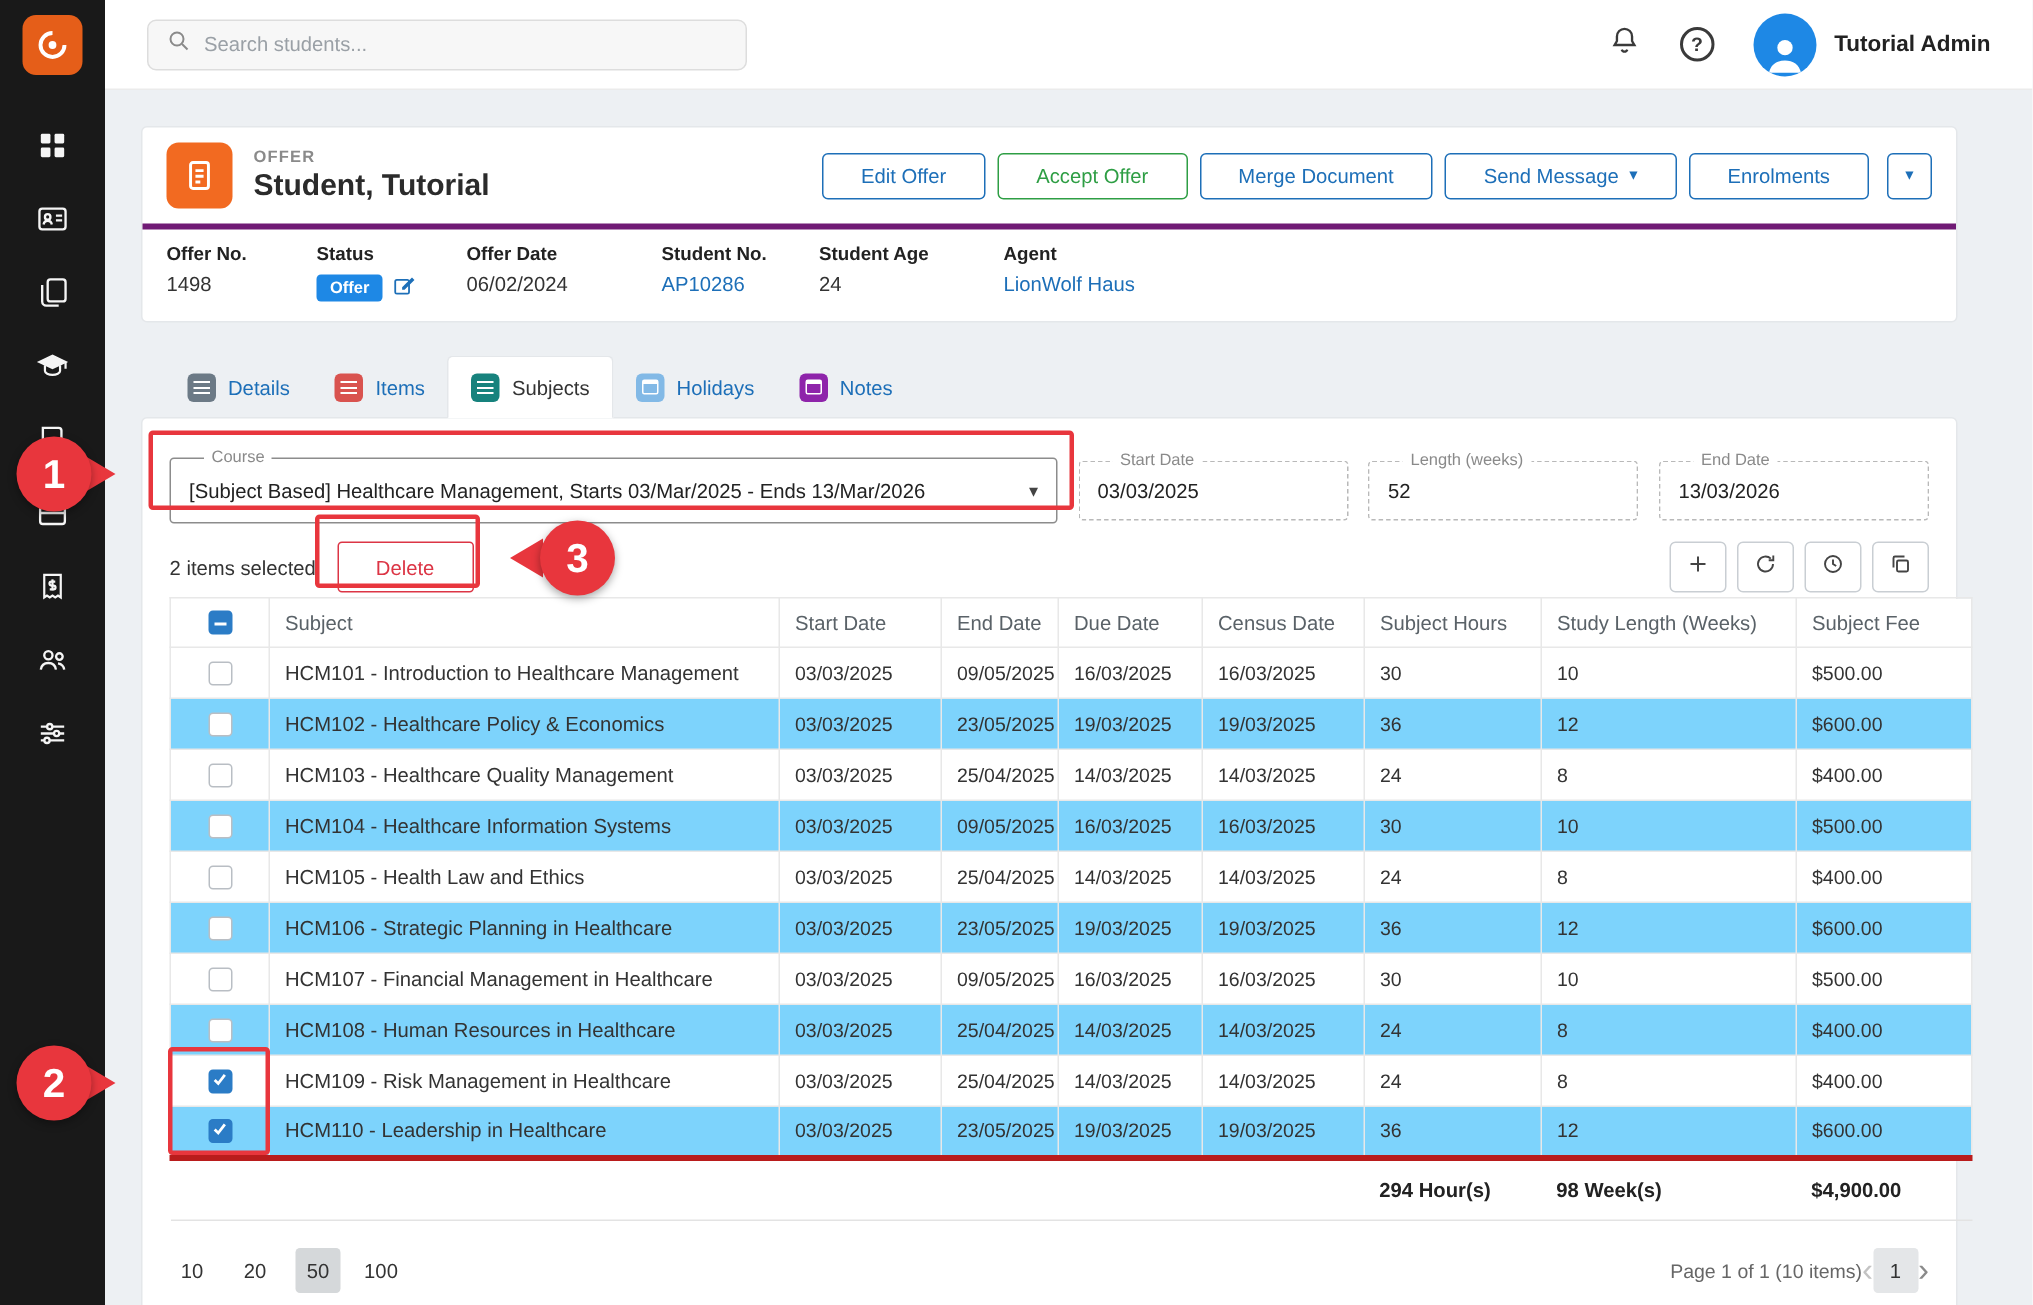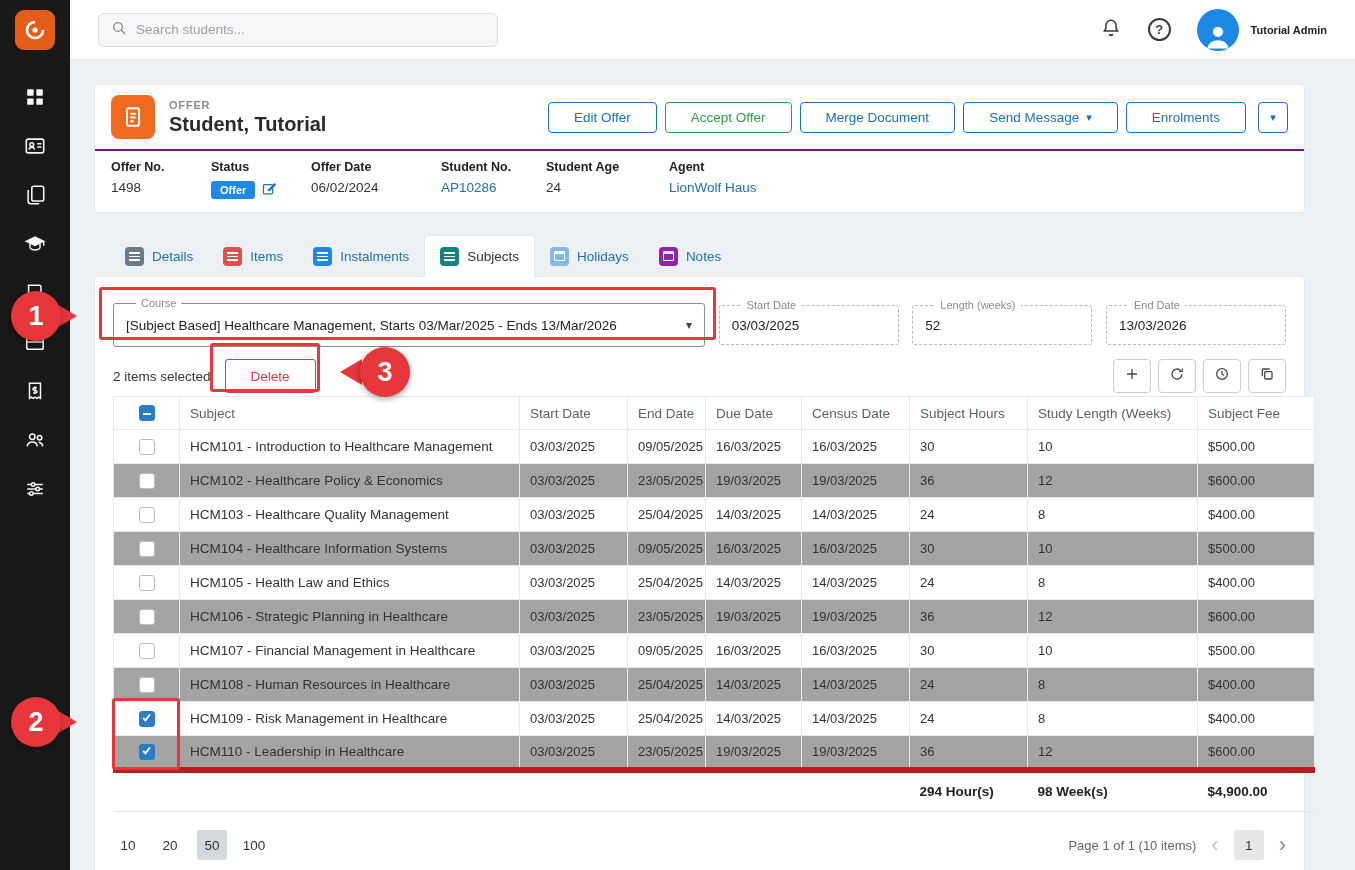--- a/index.html
+++ b/index.html
@@ -16,37 +16,37 @@
 
   
   .topbar{position:absolute;left:70px;top:0;width:1285px;height:60px;background:#fff;border-bottom:1px solid #ebebeb;display:flex;align-items:center;padding:0 28px;z-index:4}
   .search{width:400px;height:34px;background:#f7f7f7;border:1px solid #ddd;border-radius:6px;display:flex;align-items:center;padding:0 12px;gap:9px}
   .search input{border:none;background:transparent;outline:none;font-size:13.5px;color:#333;width:100%}
   .search input::placeholder{color:#9aa0a6}
   .top-right{margin-left:auto;display:flex;align-items:center;gap:26px}
   .help-circ{width:23px;height:23px;border:2px solid #3a3a3a;border-radius:50%;display:flex;align-items:center;justify-content:center;font-size:13px;font-weight:bold;color:#3a3a3a;cursor:pointer}
   .user{display:flex;align-items:center;gap:12px;cursor:pointer}
   .avatar{width:42px;height:42px;border-radius:50%;background:#1e88e5;display:flex;align-items:flex-end;justify-content:center;overflow:hidden}
-  .user-name{font-size:11px;font-weight:bold;color:#222}
+  .user-name{font-size:15px;font-weight:bold;color:#222}
 
   
   .content{position:absolute;left:70px;top:60px;width:1259px;height:810px;padding:24px 24px 0}
 
   .offer-card{background:#fff;border:1px solid #e4e7ea;border-radius:4px}
   .offer-head{display:flex;align-items:center;padding:10px 16px;height:64px}
   .offer-icon{width:44px;height:44px;border-radius:8px;background:#f26a21;display:flex;align-items:center;justify-content:center;margin-right:14px;flex:0 0 44px}
   .offer-kicker{font-size:11px;color:#8a8a8a;letter-spacing:.8px;font-weight:bold;margin-bottom:2px}
   .offer-title{font-size:20px;font-weight:bold;color:#2b2b2b}
   .offer-actions{margin-left:auto;display:flex;gap:8px;align-items:center}
   .btn{height:31px;padding:0 25px;border-radius:4px;background:#fff;font-size:13.5px;display:flex;align-items:center;gap:7px;cursor:pointer;white-space:nowrap}
   .btn-blue{border:1px solid #1d6fb8;color:#1d6fb8}
   .btn-green{border:1px solid #2e9e44;color:#2e9e44}
   .btn-caret{width:30px;justify-content:center;padding:0;margin-left:4px}
   .caret{font-size:11px;line-height:1}
-  .offer-info{display:flex;padding:9px 16px 12px;border-top:2px solid #701a75}
+  .offer-info{display:flex;padding:9px 16px 12px;border-top:4px solid #701a75}
   .info-field{flex:0 0 auto}
   .w1{width:100px}.w2{width:100px}.w3{width:130px}.w4{width:105px}.w5{width:123px}
   .info-label{font-size:12.5px;font-weight:bold;color:#222;margin-bottom:6px}
   .info-value{font-size:13.5px;color:#333;display:flex;align-items:center;gap:6px}
   .link{color:#1d6fb8;cursor:pointer}
   .badge{display:inline-block;background:#1e88e5;color:#fff;font-size:11px;font-weight:bold;padding:3px 9px;border-radius:3px}
 
   
   .tabs{display:flex;margin-top:22px;padding-left:16px;height:42px;position:relative;z-index:2;margin-bottom:-1px;align-items:stretch}
   .tab{display:flex;align-items:center;gap:8px;padding:0 15px;font-size:13.5px;color:#1d6fb8;cursor:pointer}
@@ -70,35 +70,35 @@
   .toolbar{display:flex;align-items:center;margin-top:10px;height:38px}
   .sel-text{font-size:13.5px;color:#333}
   .btn-delete{margin-left:14px;border:1px solid #dc3545;color:#dc3545;background:#fff;height:34px;padding:0 25px;border-radius:3px;font-size:13.5px;cursor:pointer;font-family:inherit}
   .tool-icons{margin-left:auto;display:flex;gap:7px}
   .icon-btn{width:38px;height:34px;border:1px solid #c9ced3;border-radius:4px;background:#fff;display:flex;align-items:center;justify-content:center;color:#444;cursor:pointer}
 
   
   .tbl{width:100%;border-collapse:collapse;margin-top:1px;table-layout:fixed}
   .tbl thead th{height:33px;font-size:13.5px;color:#5a6268;font-weight:normal;text-align:left;padding:0 10px;border:1px solid #e8e8e8;background:#fff;overflow:hidden;white-space:nowrap}
   .tbl tbody td{height:34px;font-size:13px;color:#333;padding:0 10px;border:1px solid #e8e8e8;background:#fff;overflow:hidden;white-space:nowrap}
-  .tbl tbody tr.alt td{background:#a3a3a3}
+  .tbl tbody tr.alt td{background:#7dd3fc}
   .tbl .c-chk{text-align:center;padding:0}
   .tbl .c-sub{font-size:13.5px}
   .chk{display:inline-block;width:16px;height:16px;border:1px solid #b9bec4;border-radius:3px;background:#fff;vertical-align:middle;line-height:14px;text-align:center}
   .chk.checked{background:#2b7cc6;border-color:#2b7cc6}
   .chk.ind{background:#2b7cc6;border-color:#2b7cc6;position:relative}
   .chk.ind::after{content:"";position:absolute;left:3px;right:3px;top:6.5px;height:2px;background:#fff}
-  .tbl tfoot td{height:42px;font-size:13.5px;font-weight:bold;color:#222;padding:0 10px;border-top:6px solid #b91c1c;border-bottom:1px solid #e3e3e3;white-space:nowrap}
+  .tbl tfoot td{height:42px;font-size:13.5px;font-weight:bold;color:#222;padding:0 10px;border-top:4px solid #b91c1c;border-bottom:1px solid #e3e3e3;white-space:nowrap}
 
   
   .pager{display:flex;align-items:center;margin-top:18px}
   .psizes{display:flex;gap:12px}
   .psize{width:30px;height:30px;display:flex;align-items:center;justify-content:center;font-size:13.5px;color:#333;border-radius:3px;cursor:pointer}
   .psize.active{background:#d5d8da}
-  .pager-right{margin-left:auto;display:flex;align-items:center;gap:15px}
+  .pager-right{margin-left:auto;display:flex;align-items:center;}
   .pinfo{font-size:13px;color:#666}
   .chev{font-size:22px;line-height:1;cursor:pointer}
   .chev.prev{color:#c3c3c3}
   .chev.next{color:#8a8a8a}
   .pnum{width:30px;height:30px;background:#e4e6e8;display:flex;align-items:center;justify-content:center;font-size:13.5px;color:#333;border-radius:3px;cursor:pointer}
 
   
   .hl{position:absolute;border:3px solid #e8363d;border-radius:3px;z-index:40;pointer-events:none}
   .hl-course{left:99px;top:287px;width:617px;height:53px}
   .hl-delete{left:210px;top:343px;width:110px;height:49px}
@@ -298,26 +298,20 @@
           <span class="tab-ic ic-details">
             <span class="bars"></span>
           </span>
           <span>Details</span>
         </div>
       <div class="tab">
           <span class="tab-ic ic-items">
             <span class="bars"></span>
           </span>
           <span>Items</span>
-        </div>
-      <div class="tab">
-          <span class="tab-ic ic-instal">
-            <span class="bars"></span>
-          </span>
-          <span>Instalments</span>
         </div>
       <div class="tab active">
           <span class="tab-ic ic-subjects">
             <span class="bars"></span>
           </span>
           <span>Subjects</span>
         </div>
       <div class="tab">
           <span class="tab-ic ic-holidays">
             <span class="cal"></span>

